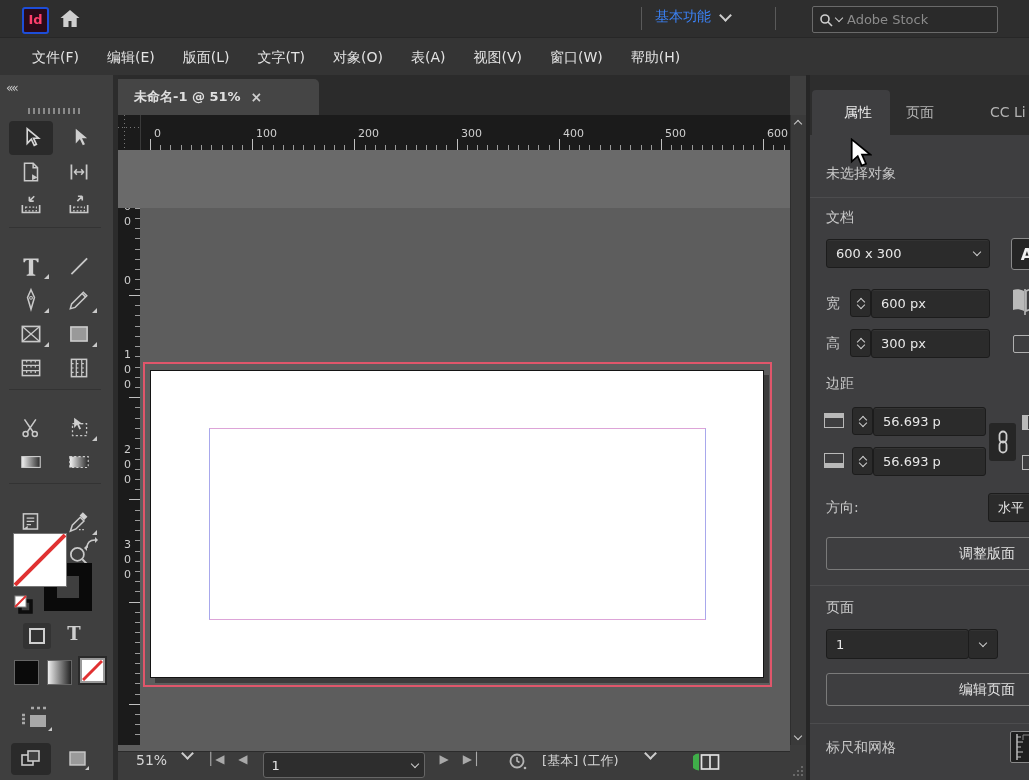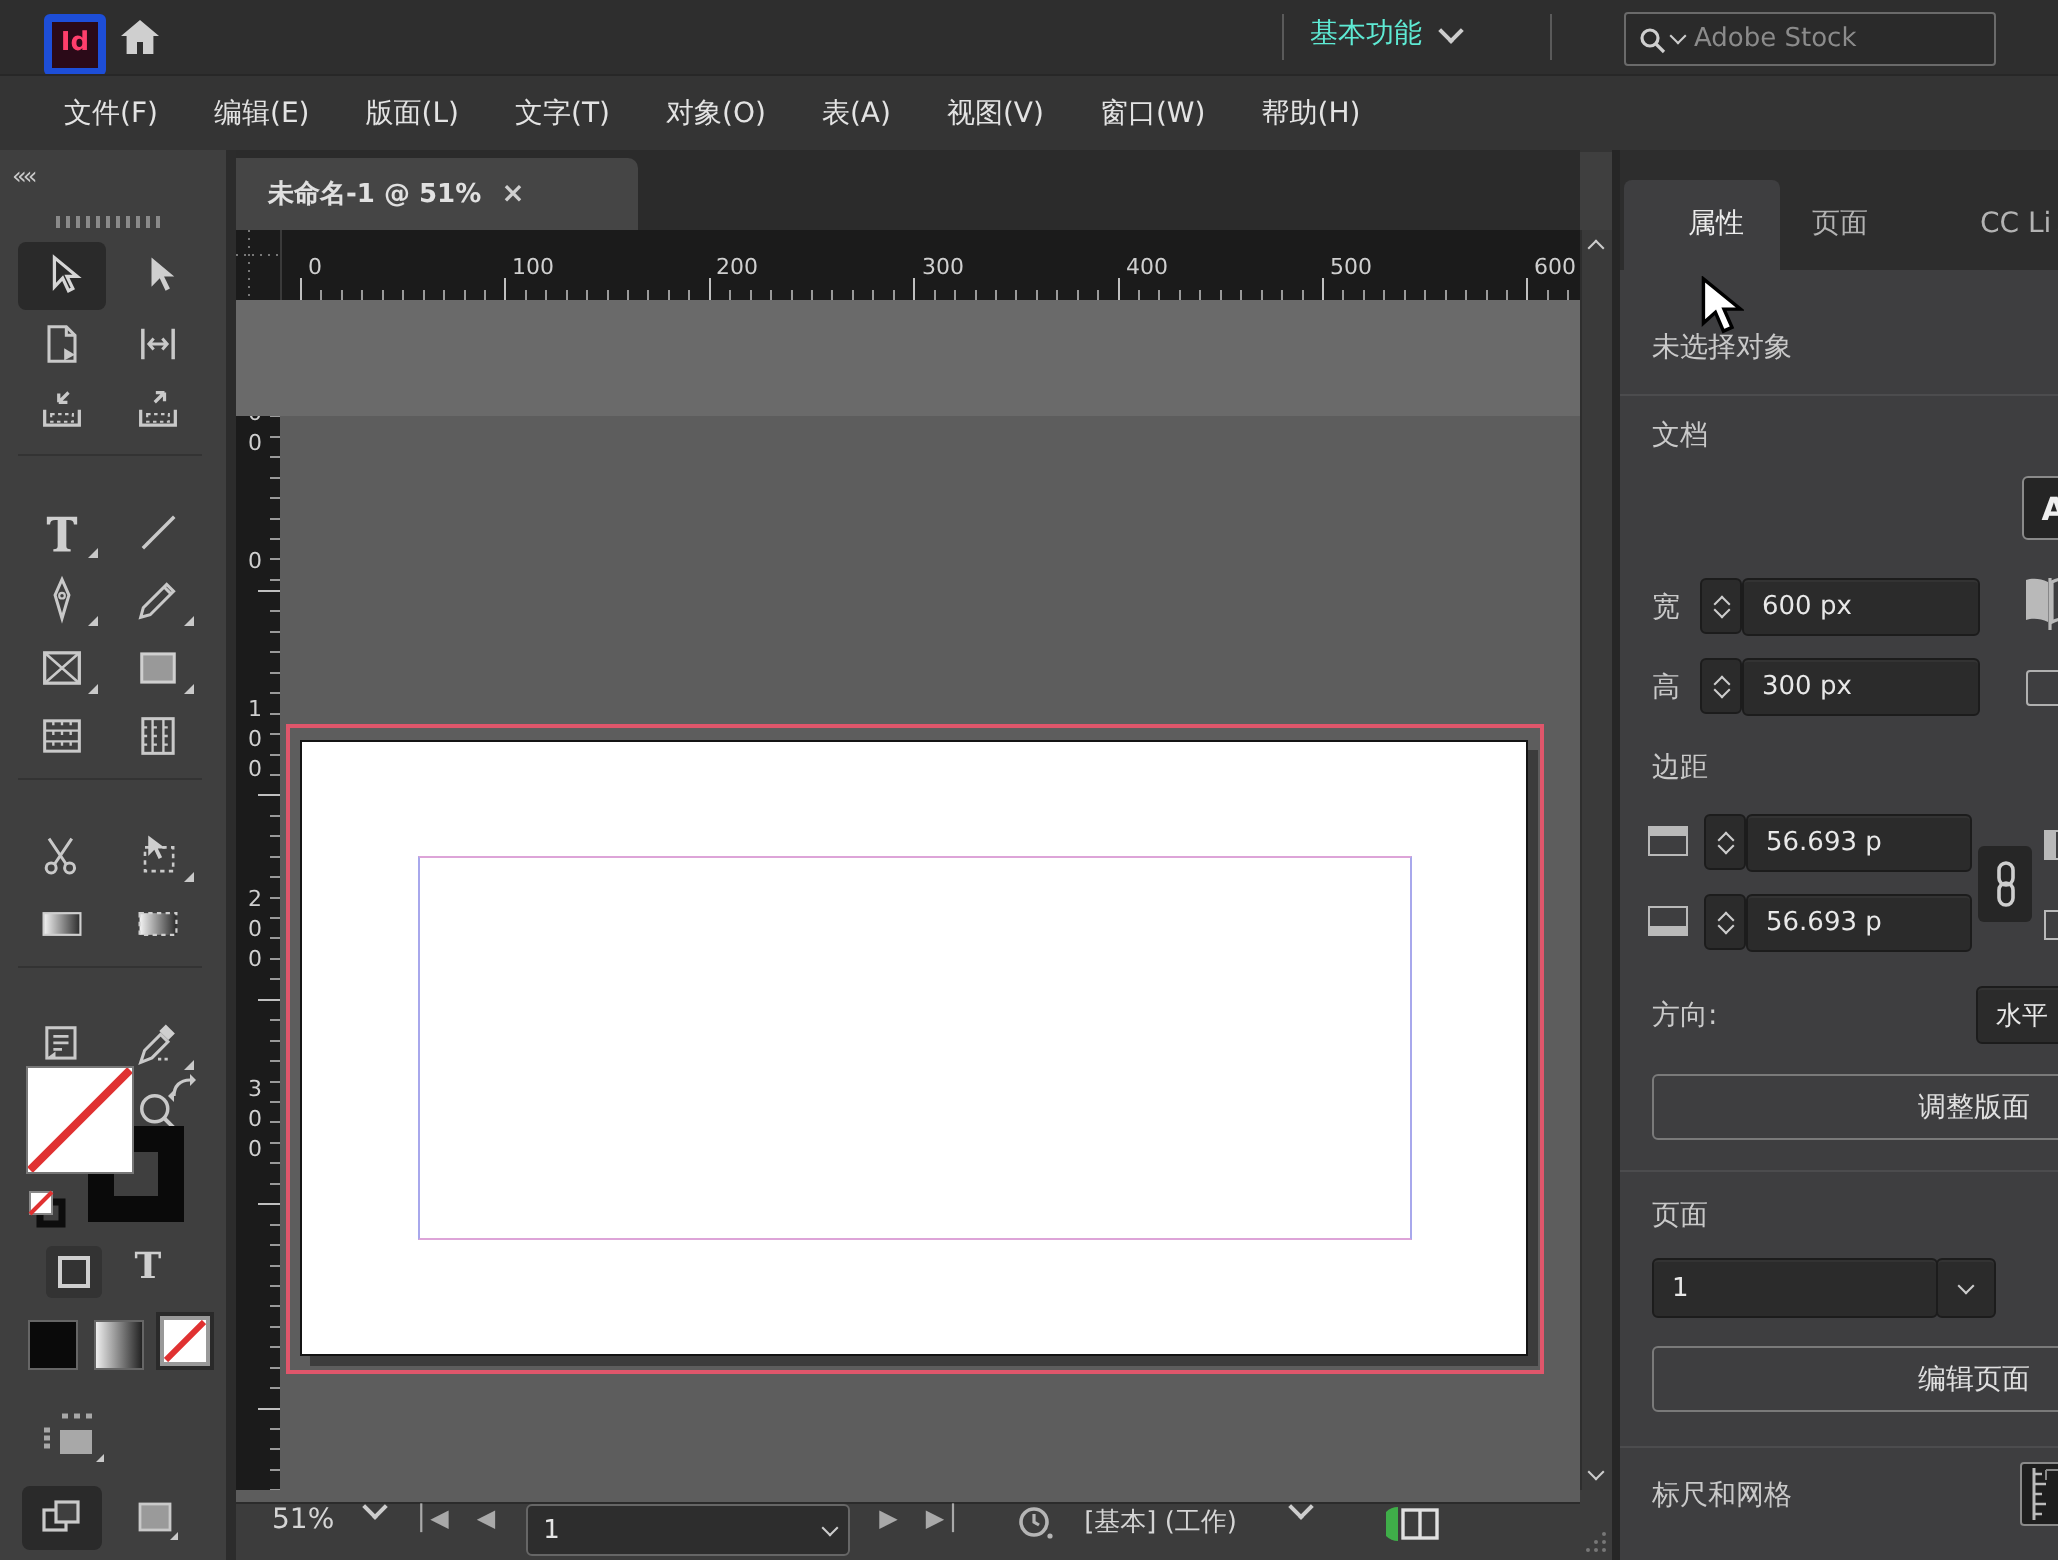--- a/index.html
+++ b/index.html
@@ -5,27 +5,27 @@
   html,body{margin:0;padding:0;}
   body{
     width:1029px;height:780px;position:relative;overflow:hidden;
     background:#3f3f3f;
     font-family:"DejaVu Sans","Liberation Sans",sans-serif;
     -webkit-user-select:none;user-select:none;
   }
   .abs{position:absolute;}
   
   #appbar{left:0;top:0;width:1029px;height:37px;background:#2e2e2e;}
-  #idlogo{left:22px;top:7px;width:23px;height:23px;background:#2b0a18;border:4px solid #1d4ed8;border-radius:3px;
+  #idlogo{left:22px;top:7px;width:23px;height:23px;background:#2b0a18;border:2px solid #1d4ed8;border-radius:3px;
           color:#ff3f6c;font-size:13px;font-weight:bold;line-height:21px;text-align:center;}
   #homeicon{left:58px;top:7px;}
   #publishbtn{left:455px;top:4px;width:168px;height:29px;border:2px solid #c9c9c9;border-radius:16px;
       color:#e8e8e8;font-size:14px;display:flex;align-items:center;justify-content:center;gap:7px;}
   .vsep{width:1px;background:#5a5a5a;}
-  #workspace{left:655px;top:8px;color:#5eead4;font-size:14px;display:flex;align-items:center;gap:10px;}
+  #workspace{left:655px;top:8px;color:#3b82f6;font-size:14px;display:flex;align-items:center;gap:10px;}
   #searchbox{left:812px;top:6px;width:172px;height:25px;background:#2a2a2a;border:1px solid #6a6a6a;border-radius:2px;
       display:flex;align-items:center;padding:0 6px;gap:3px;}
   #searchbox input{background:transparent;border:none;outline:none;color:#bbb;font-size:13px;width:115px;
       font-family:"DejaVu Sans","Liberation Sans",sans-serif;}
   #searchbox input::placeholder{color:#8b8b8b;}
   
   #menubar{left:0;top:37px;width:1029px;height:38px;background:#343434;border-top:1px solid #272727;
       display:flex;align-items:center;padding-left:18px;gap:0;}
   .menu-item{color:#e3e3e3;font-size:14px;padding:0 14px;height:38px;line-height:38px;cursor:default;}
   
@@ -514,20 +514,24 @@
     <div class="rtab active" style="left:2px;padding-left:32px;">属性</div>
     <div class="rtab" style="left:78px;">页面</div>
     <div class="rtab" style="left:162px;">CC Li</div>
   </div>
 
   <span class="plabel" style="left:16px;top:90px;">未选择对象</span>
   <div class="pdivider" style="top:122px;"></div>
 
   <span class="plabel" style="left:16px;top:134px;">文档</span>
 
+  <div class="pvalue-field" style="left:16px;top:164px;width:164px;height:29px;justify-content:space-between;">
+    <span>600 x 300</span>
+    <span class="chevbig chev-d chev-s"></span>
+  </div>
   <div id="abtn" style="left:201px;top:163px;">A</div>
 
   <span class="plabel" style="left:16px;top:220px;">宽</span>
   <div class="stepper" style="left:40px;top:214px;">
     <span class="chevbig chev-u chev-s"></span>
     <span class="chevbig chev-d chev-s"></span>
   </div>
   <div class="pvalue-field" style="left:61px;top:214px;width:119px;height:29px;">
     <span>600 px</span>
   </div>

